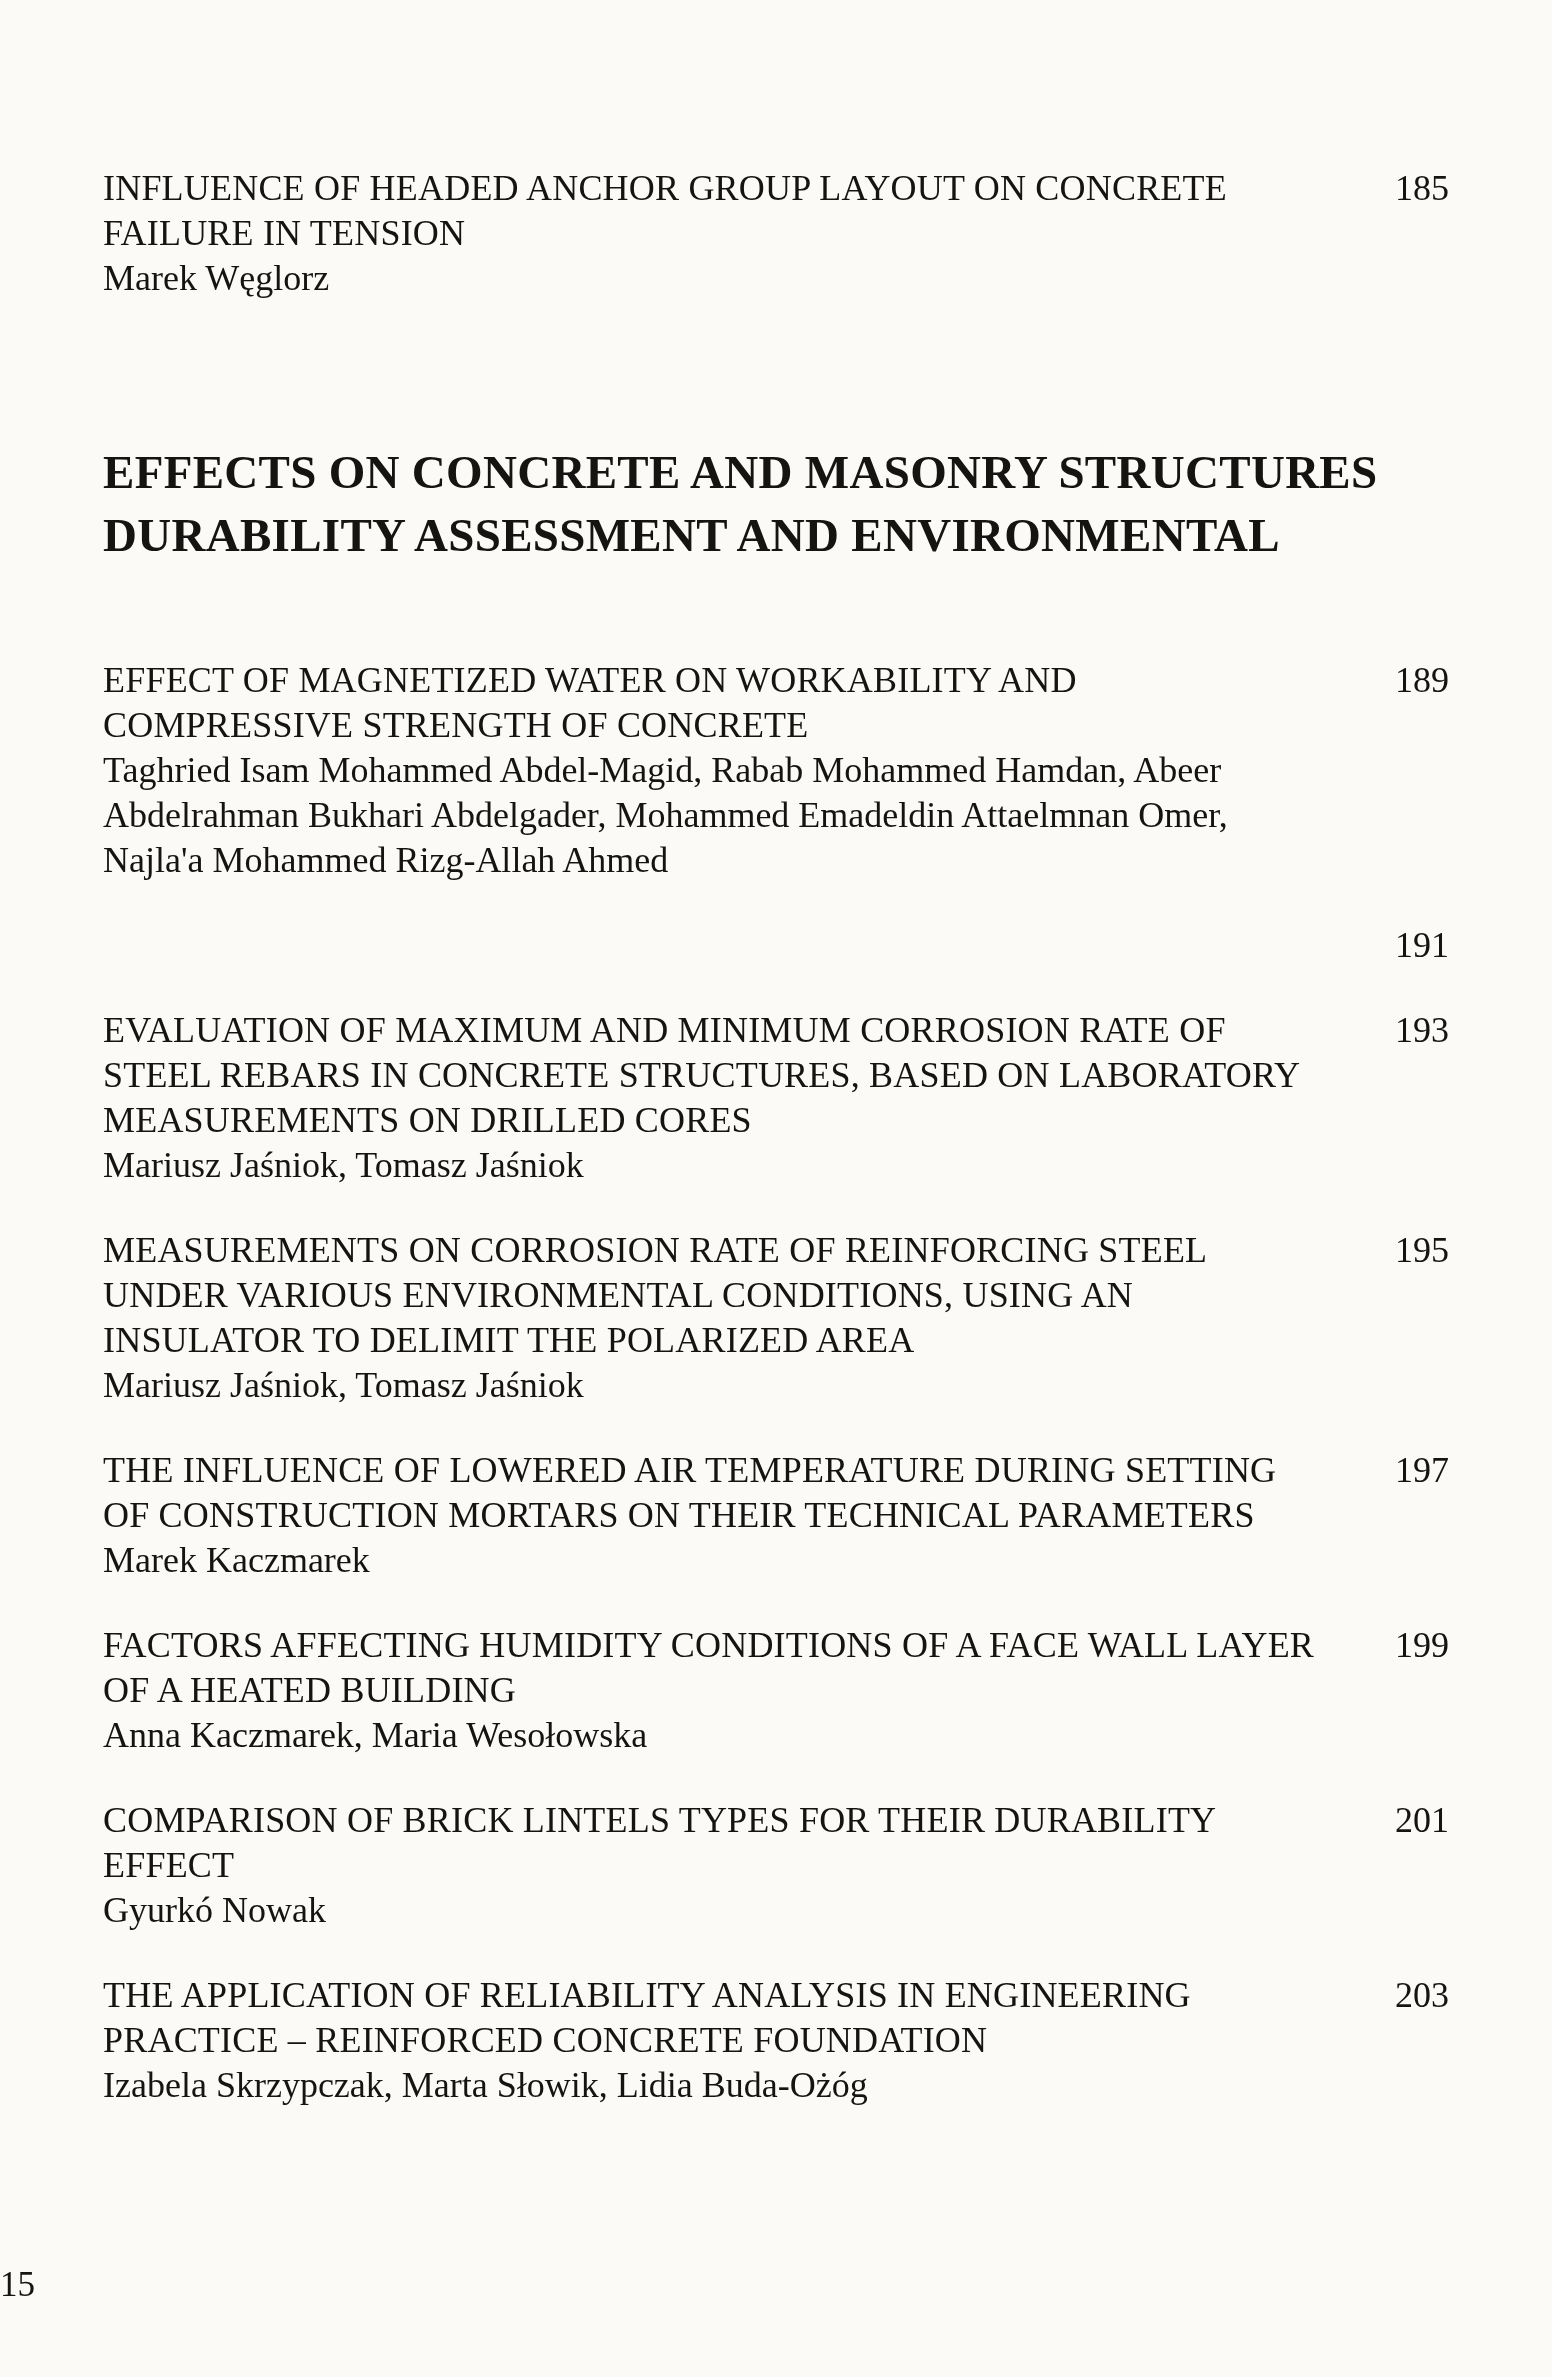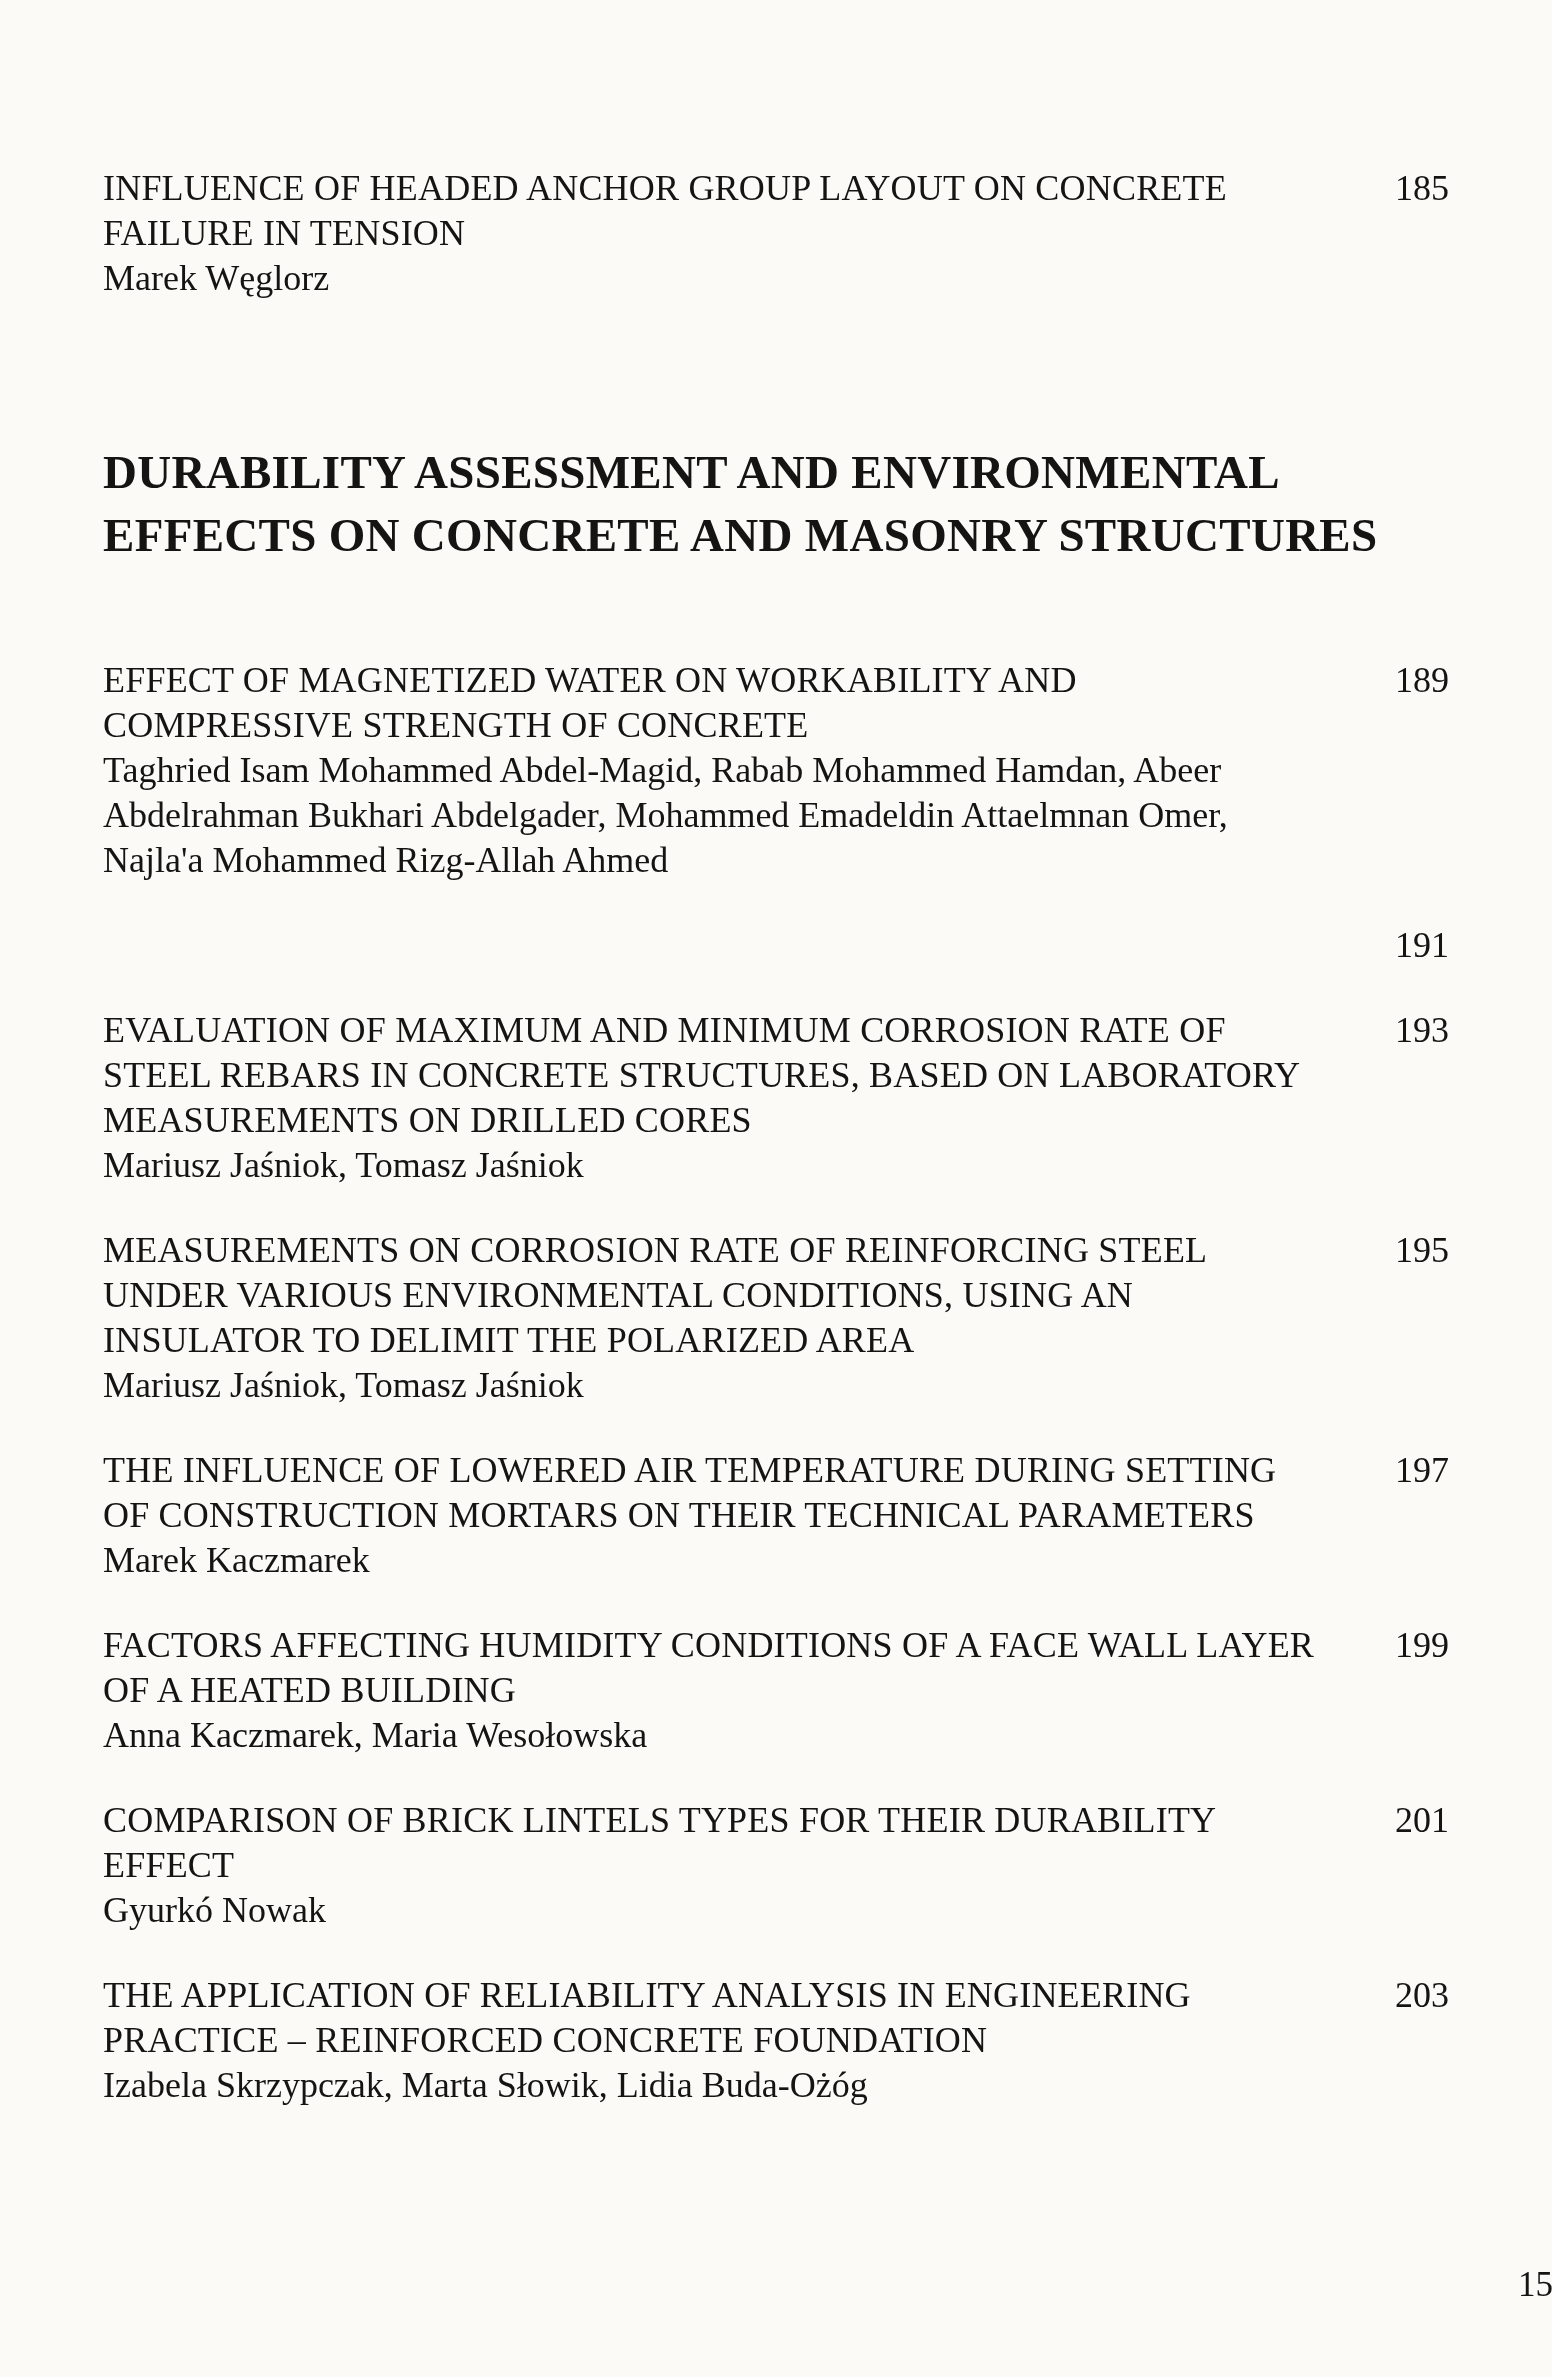--- a/index.html
+++ b/index.html
@@ -47,40 +47,40 @@
     font-weight: 700;
     line-height: 1.33;
     letter-spacing: 0.3px;
     margin: 140px 0 92px 0;
   }
   .footer {
     position: absolute;
     bottom: 72px;
     left: 0;
     width: 100%;
-    text-align: right;
+    text-align: left;
     font-size: 35px;
   }
 </style>
 </head>
 <body>
 
 <div class="content">
 
   <div class="entry">
     <div class="entry-body">
       <div class="entry-title">INFLUENCE OF HEADED ANCHOR GROUP LAYOUT ON CONCRETE FAILURE IN TENSION</div>
       <div class="entry-authors">Marek Węglorz</div>
     </div>
     <div class="entry-page">185</div>
   </div>
 
   <div class="section-heading">
+    <div>EFFECTS ON CONCRETE AND MASONRY STRUCTURES</div>
     <div>DURABILITY ASSESSMENT AND ENVIRONMENTAL</div>
-    <div>EFFECTS ON CONCRETE AND MASONRY STRUCTURES</div>
   </div>
 
   <div class="entry">
     <div class="entry-body">
       <div class="entry-title">EFFECT OF MAGNETIZED WATER ON WORKABILITY AND COMPRESSIVE STRENGTH OF CONCRETE</div>
       <div class="entry-authors">Taghried Isam Mohammed Abdel-Magid, Rabab Mohammed Hamdan, Abeer Abdelrahman Bukhari Abdelgader, Mohammed Emadeldin Attaelmnan Omer, Najla'a Mohammed Rizg-Allah Ahmed</div>
     </div>
     <div class="entry-page">189</div>
   </div>
 

